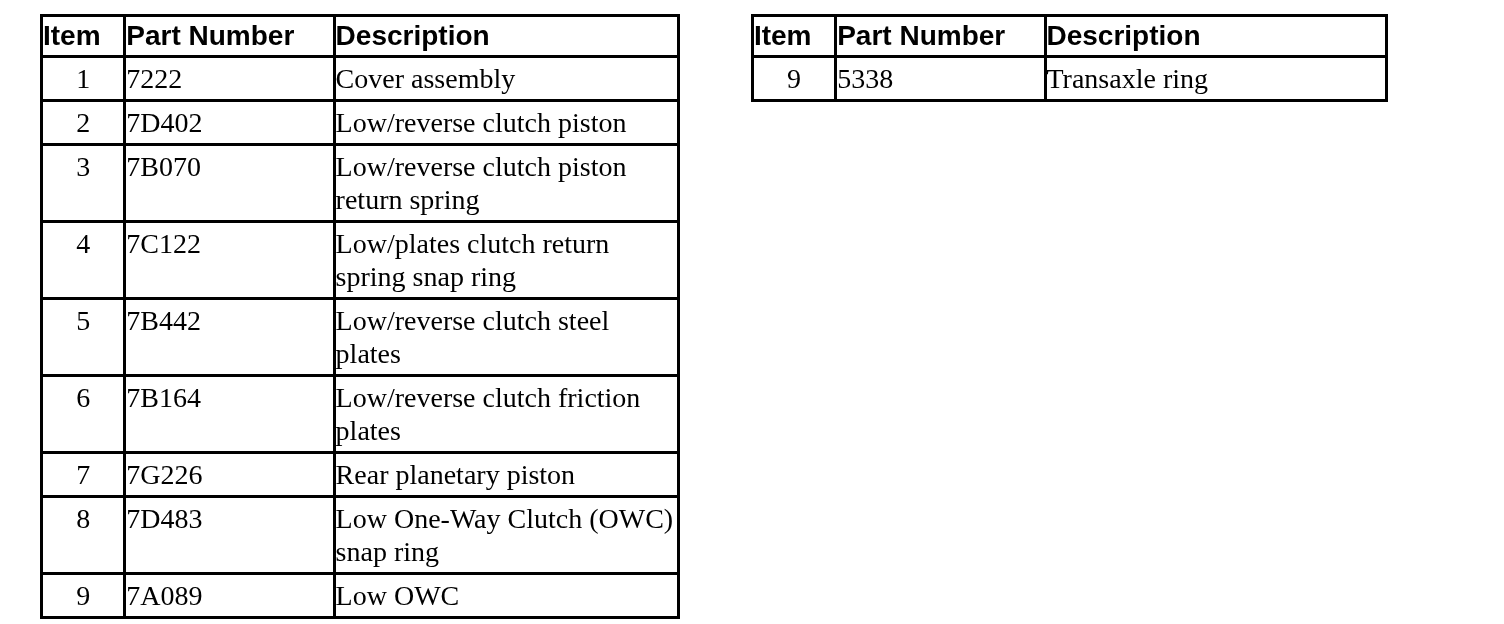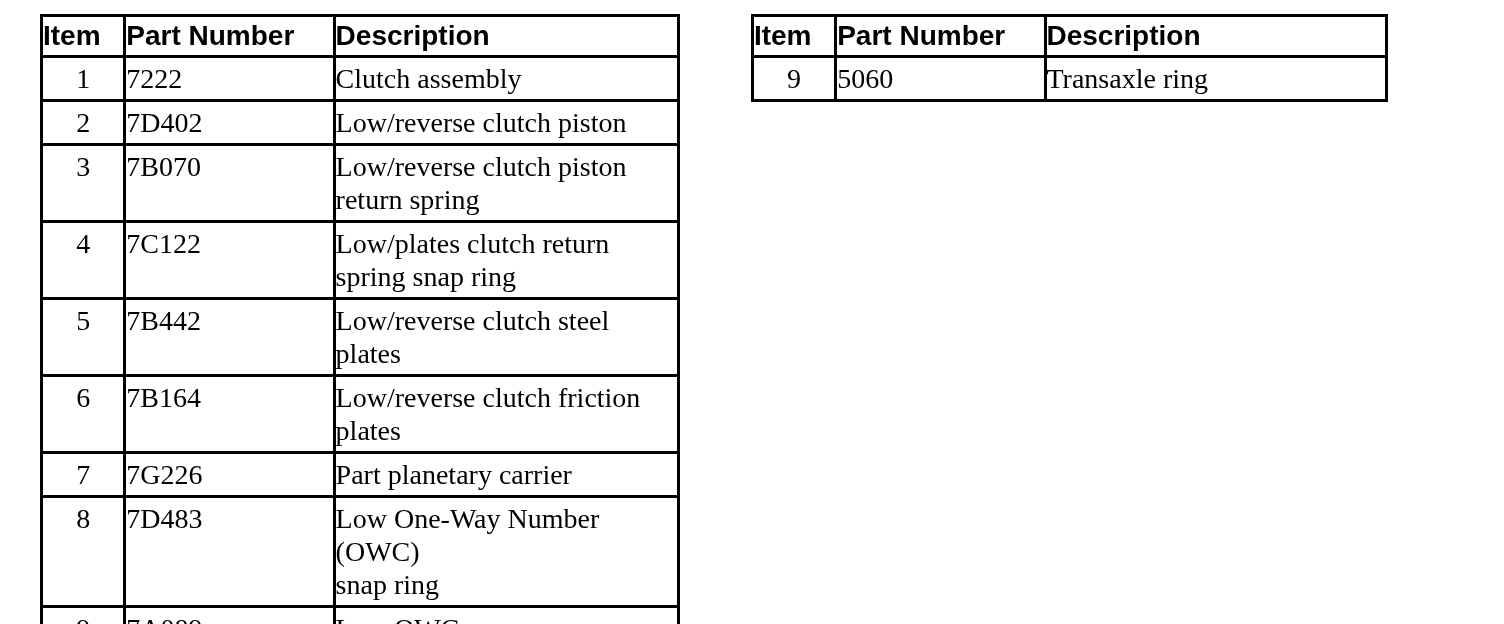--- a/index.html
+++ b/index.html
@@ -82,21 +82,21 @@
           <tr>
             <th class="item">Item</th>
             <th class="part">Part Number</th>
             <th class="desc">Description</th>
           </tr>
         </thead>
         <tbody>
             <tr>
               <td class="item">1</td>
               <td class="part">7222</td>
-              <td class="desc">Clutch assembly</td>
+              <td class="desc">Cover assembly</td>
             </tr>
             <tr>
               <td class="item">2</td>
               <td class="part">7D402</td>
               <td class="desc">Low/reverse clutch piston</td>
             </tr>
             <tr>
               <td class="item">3</td>
               <td class="part">7B070</td>
               <td class="desc">Low/reverse clutch piston
@@ -116,26 +116,26 @@
             </tr>
             <tr>
               <td class="item">6</td>
               <td class="part">7B164</td>
               <td class="desc">Low/reverse clutch friction
 plates</td>
             </tr>
             <tr>
               <td class="item">7</td>
               <td class="part">7G226</td>
-              <td class="desc">Part planetary carrier</td>
+              <td class="desc">Rear planetary piston</td>
             </tr>
             <tr>
               <td class="item">8</td>
               <td class="part">7D483</td>
-              <td class="desc">Low One-Way Number (OWC)
+              <td class="desc">Low One-Way Clutch (OWC)
 snap ring</td>
             </tr>
             <tr>
               <td class="item">9</td>
               <td class="part">7A089</td>
               <td class="desc">Low OWC</td>
             </tr>
           </tbody>
       </table>
       <div class="continued">(Continued)</div>
@@ -151,21 +151,21 @@
         <thead>
           <tr>
             <th class="item">Item</th>
             <th class="part">Part Number</th>
             <th class="desc">Description</th>
           </tr>
         </thead>
         <tbody>
             <tr>
               <td class="item">9</td>
-              <td class="part">5060</td>
+              <td class="part">5338</td>
               <td class="desc">Transaxle ring</td>
             </tr>
           </tbody>
       </table>
     </div>
 
   </div>
 </div>
 
 </body></html>

